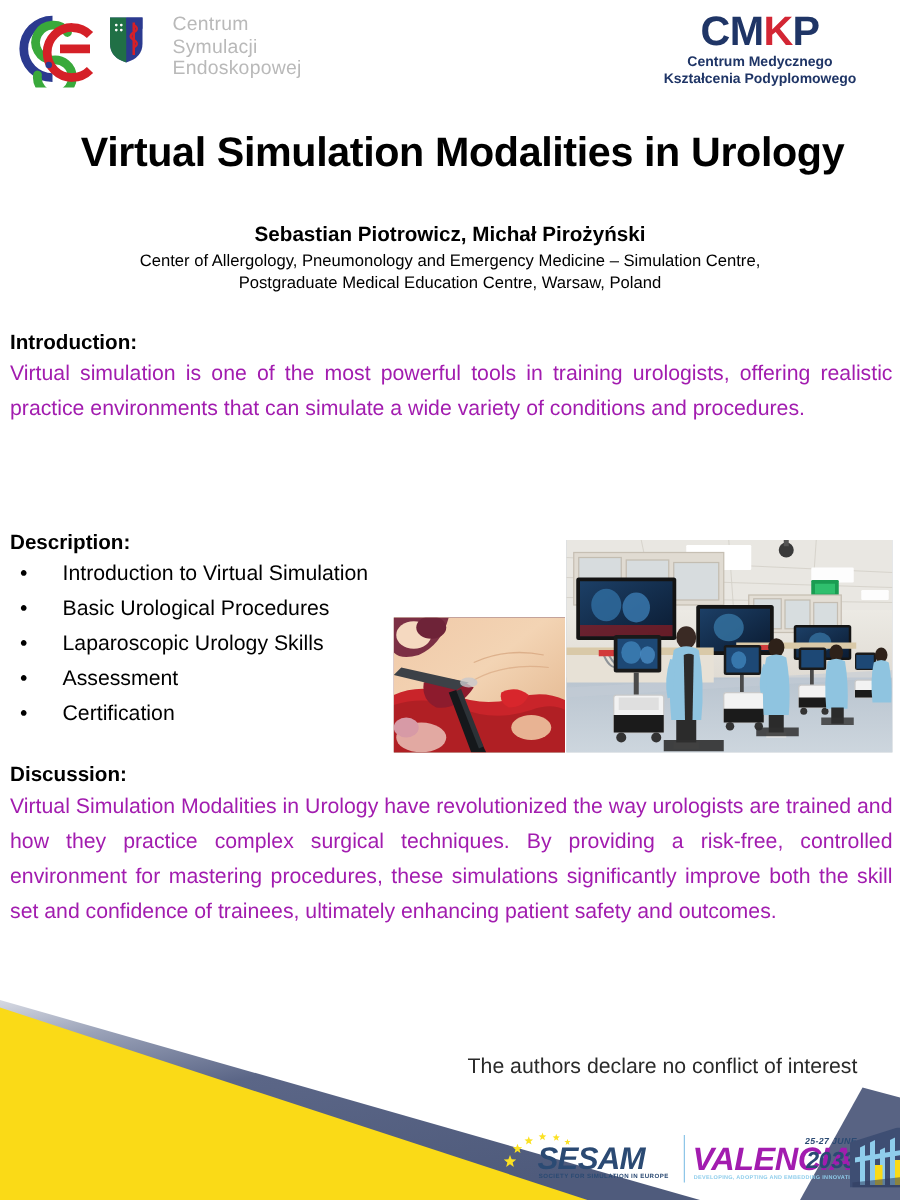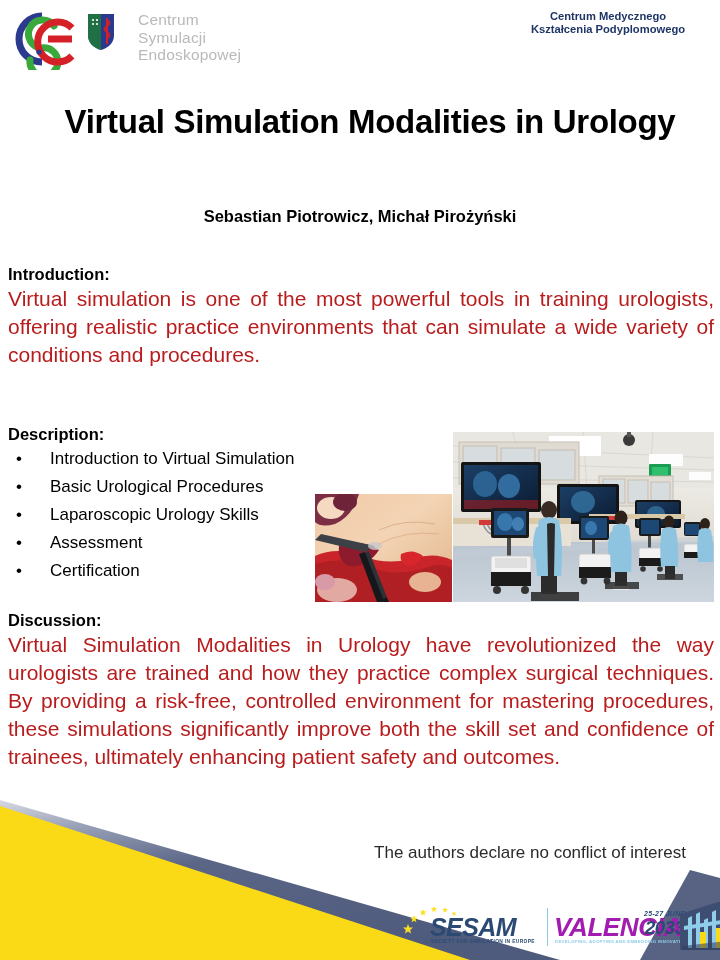--- a/index.html
+++ b/index.html
@@ -77,44 +77,43 @@
     color: #000000;
   }
 
   
   #authors {
     position: absolute;
     left: 40px; top: 178px;
     width: 640px;
     text-align: center;
     color: #000000;
-    margin-top: 28px;
   }
   #author-names {
     font-size: 16.5px;
     font-weight: bold;
     line-height: 20px;
   }
   #affiliation {
     margin-top: 2px;
     font-size: 13.3px;
     line-height: 17px;
   }
 
   
   .section-head {
     font-size: 16.5px;
     font-weight: bold;
     color: #000000;
     line-height: 21px;
   }
   .body-text {
-    font-size: 21px;
+    font-size: 17px;
     line-height: 28px;
-    color: #b91c1c;
+    color: #a21caf;
     text-align: justify;
   }
   #intro {
     position: absolute;
     left: 8px; top: 264px;
     width: 706px;
   }
   #description {
     position: absolute;
     left: 8px; top: 424px;
@@ -288,31 +287,36 @@
         <path d="M21 8 q5 3 0 6 q-5 3 0 6 q5 3 0 6" stroke="#d52027" stroke-width="1.8" fill="none"></path>
       </svg>
       <div id="cse-words">
         <div>Centrum</div>
         <div>Symulacji</div>
         <div>Endoskopowej</div>
       </div>
     </div>
 
     <div id="cmkp-logo">
+      <div id="cmkp-mark"><span>CM</span><span class="k-red">K</span><span>P</span></div>
       <div id="cmkp-sub">
         <div>Centrum Medycznego</div>
         <div>Kształcenia Podyplomowego</div>
       </div>
     </div>
   </div>
 
   <div id="title">Virtual Simulation Modalities in Urology</div>
 
   <div id="authors">
     <div id="author-names">Sebastian Piotrowicz, Michał Pirożyński</div>
+    <div id="affiliation">
+      <div>Center of Allergology, Pneumonology and Emergency Medicine – Simulation Centre,</div>
+      <div>Postgraduate Medical Education Centre, Warsaw, Poland</div>
+    </div>
   </div>
 
   <div id="intro">
     <div class="section-head">Introduction:</div>
     <div class="body-text">Virtual simulation is one of the most powerful tools in training urologists, offering realistic practice environments that can simulate a wide variety of conditions and procedures.</div>
   </div>
 
   <div id="description">
     <div class="section-head">Description:</div>
     <ul id="bullets">

